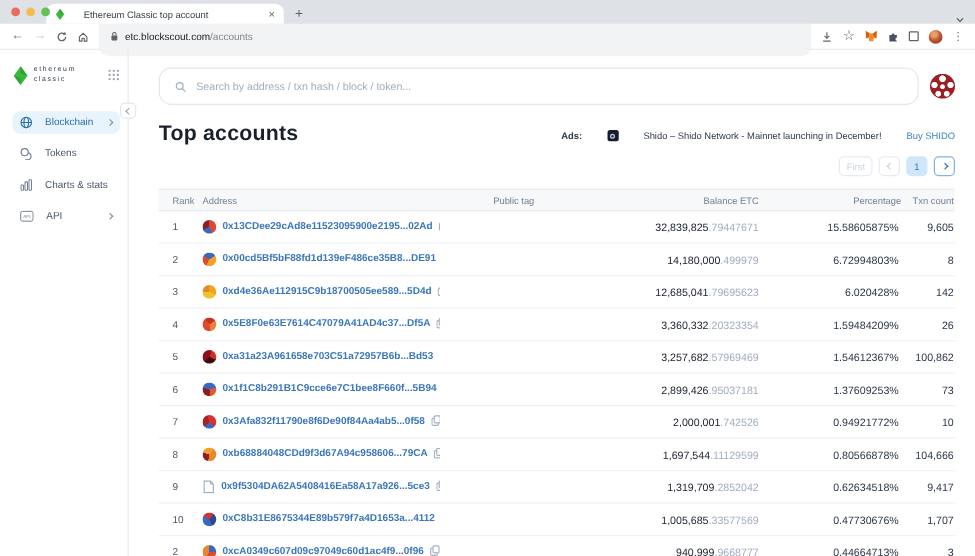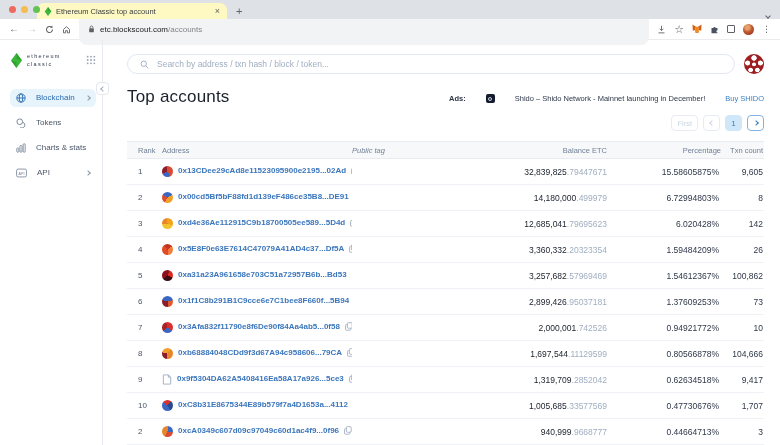--- a/index.html
+++ b/index.html
@@ -4,22 +4,22 @@
 <style>
   * { margin:0; padding:0; box-sizing:border-box; }
   html,body { width:780px; height:445px; overflow:hidden;
     font-family:"Liberation Sans","DejaVu Sans",sans-serif; background:#fff; }
   .window { position:relative; width:780px; height:445px; background:#fff; }
 
   
   .tabstrip { height:19px; background:#dee1e6; display:flex; align-items:flex-end; position:relative; }
   .lights { position:absolute; left:9px; top:6px; display:flex; gap:5px; }
   .light { width:7px; height:7px; border-radius:50%; }
-  .tab { margin-left:37px; width:190px; height:16px; background:#fef9c3; border-radius:7px 7px 0 0;
-    display:flex; align-items:center; padding:0 7px; gap:4px; }
+  .tab { margin-left:37px; width:190px; height:16px; background:#ffffff; border-radius:7px 7px 0 0;
+    display:flex; align-items:center; padding:0 7px; gap:15px; }
   .tab-title { font-size:7.5px; color:#3c4043; white-space:nowrap; overflow:hidden; flex:1; }
   .tab-close { font-size:9px; color:#5f6368; line-height:1; }
   .newtab { font-size:11px; color:#5f6368; margin:0 0 2px 9px; line-height:1; }
   .strip-chevron { position:absolute; right:10px; top:4px; color:#5f6368; }
 
   .toolbar { height:21px; background:#fff; display:flex; align-items:center; padding:0 9px; gap:8px;
     border-bottom:1px solid #ececec; }
   .nav-ic { font-size:10px; color:#5f6368; line-height:1; }
   .nav-ic.disabled { color:#bdc1c6; }
   .addressbar { flex:1; height:15px; background:#f1f3f4; border-radius:8px; display:flex;
@@ -49,54 +49,54 @@
   .menu-item .mi-chev { margin-left:auto; color:#8a97a8; }
   .menu-item.active { background:#e7f4fc; color:#2b6cb0; }
   .menu-item.active .ic { color:#2b6cb0; }
   .menu-item .ic { color:#718096; display:flex; }
   .collapse-btn { position:absolute; right:-7px; top:42px; width:13px; height:13px; background:#fff;
     border:1px solid #e4e8ee; border-radius:4px; display:flex; align-items:center; justify-content:center;
     color:#a0aec0; z-index:2; }
 
   .main { flex:1; padding:14px 16px 0 24px; overflow:hidden; }
   .search-row { display:flex; align-items:center; gap:9px; margin-bottom:13px; }
-  .searchbar { flex:1; height:20px; border:1px solid #e2e8f0; border-radius:10px; display:flex;
+  .searchbar { flex:1; height:30px; border:1px solid #e2e8f0; border-radius:10px; display:flex;
     align-items:center; padding:0 12px; gap:8px; background:#fff; }
   .searchbar input { border:none; outline:none; flex:1; font-size:8.5px;
     font-family:"Liberation Sans","DejaVu Sans",sans-serif; color:#2d3748; }
   .searchbar input::placeholder { color:#a0aec0; }
   .network-icon { width:20px; height:20px; border-radius:50%; flex:none; background-color:#9e1f23;
     background-image:
       radial-gradient(circle at 50% 20%, #fff 0 2.4px, transparent 3px),
       radial-gradient(circle at 18% 45%, #fff 0 2.2px, transparent 2.8px),
       radial-gradient(circle at 82% 45%, #fff 0 2.2px, transparent 2.8px),
       radial-gradient(circle at 33% 80%, #fff 0 2px, transparent 2.6px),
       radial-gradient(circle at 67% 80%, #fff 0 2px, transparent 2.6px),
       radial-gradient(circle at 50% 52%, #fff 0 1.6px, transparent 2.2px); }
 
   .header-row { display:flex; align-items:flex-start; justify-content:space-between; }
-  .page-title { font-size:17px; font-weight:400; color:#1a202c; letter-spacing:.2px; }
+  .page-title { font-size:17px; font-weight:700; color:#1a202c; letter-spacing:.2px; }
   .ad-line { display:flex; align-items:center; gap:20px; font-size:7.5px; color:#2d3748; margin-top:7px; }
   .ad-label { font-weight:bold; }
   .shido-icon { width:9px; height:9px; background:#161c30; border-radius:2px; display:flex;
     align-items:center; justify-content:center; flex:none; }
   .shido-icon i { display:block; width:4px; height:4px; border:1px solid #cfd6e4; border-radius:50%; }
   .ad-link { color:#3b82c4; }
 
   .pagination-row { display:flex; justify-content:flex-end; align-items:center; gap:5px; margin:8px 0 10px; }
   .pg { height:16px; min-width:17px; border:1px solid #e8ecf2; border-radius:4px; display:flex;
     align-items:center; justify-content:center; font-size:7.5px; color:#cbd5e0; padding:0 5px; background:#fff; }
   .pg.current { background:#cfe7f8; color:#3179b8; border-color:#cfe7f8; }
   .pg.next { border-color:#85b3dd; color:#3179b8; }
 
   .grid-cols { display:grid; grid-template-columns:35px 190px 118px 137px 114px 50px; align-items:center; }
   .thead { height:18px; background:#f7f8fa; border-top:1px solid #e8ebf0; border-bottom:1px solid #e8ebf0;
     font-size:7.5px; color:#718096; }
   .th-rank { padding-left:11px; }
-  .th-tag { text-align:left;font-style:italic; }
+  .th-tag { text-align:center; }
   .th-right { text-align:right; }
   .th-txn { text-align:right; padding-right:8px; }
 
   .trow { height:26px; border-bottom:1px solid #eef1f5; font-size:8.5px; color:#2d3748; }
   .rank { padding-left:11px; font-size:8px; color:#4a5568; }
   .addr-cell { display:flex; align-items:flex-start; gap:5px; overflow:hidden; }
   .identicon { width:11px; height:11px; border-radius:50%; flex:none; }
   .addr-link { color:#3b76bc; font-weight:bold; font-size:8px; white-space:nowrap; }
   .copy-ic { display:flex; flex:none; }
   .balance { text-align:right; font-size:8.5px; color:#1a202c; white-space:nowrap; }

